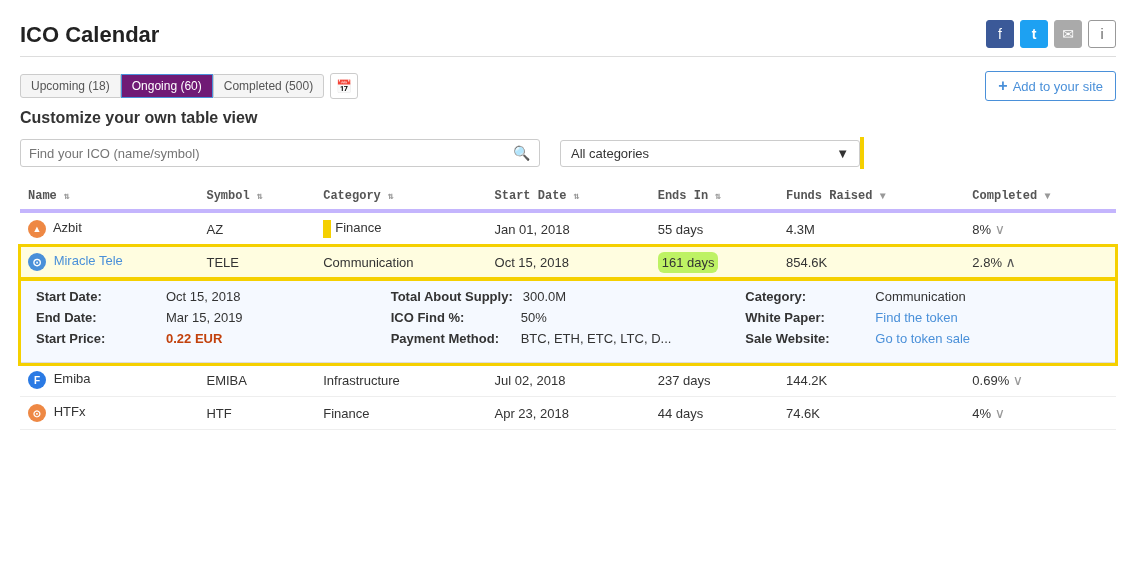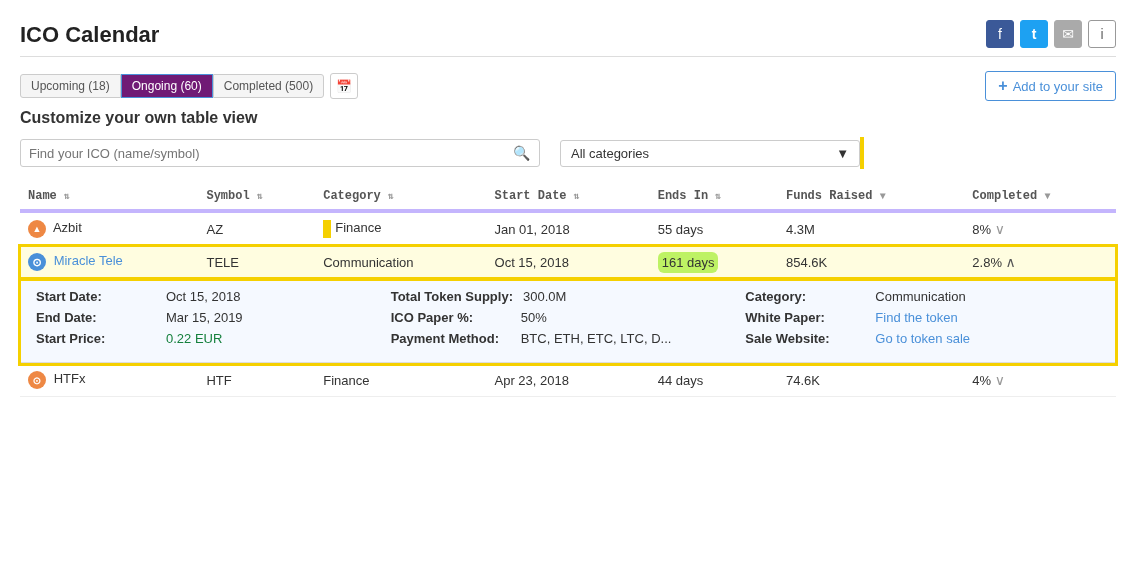--- a/index.html
+++ b/index.html
@@ -53,21 +53,21 @@
     .row-expanded { background: #f5f9ff !important; }
     .row-expanded td { padding: 0; }
 
     
     .expanded-detail { padding: 10px 16px; background: #f5f9ff; border-bottom: 1px solid #ddd; }
     .detail-row { display: flex; gap: 0; margin-bottom: 6px; }
     .detail-col { flex: 1; display: flex; align-items: flex-start; gap: 10px; }
     .detail-label { font-weight: bold; font-size: 13px; color: #333; white-space: nowrap; min-width: 120px; }
     .detail-value { font-size: 13px; color: #333; }
     .detail-value.link { color: #4a90d9; cursor: pointer; text-decoration: none; }
-    .detail-value.price-blue { color: #15803d; }
+    .detail-value.price-blue { color: #c2410c; font-weight: bold; }
 
     
     .coin-icon { width: 18px; height: 18px; border-radius: 50%; display: inline-flex; align-items: center; justify-content: center; font-size: 9px; font-weight: bold; color: #fff; margin-right: 4px; vertical-align: middle; }
     .icon-az { background: #e84; }
     .icon-mt { background: #4a90d9; }
     .icon-em { background: #2a7ae4; }
     .icon-htf { background: #e84; }
     .icon-ee { background: #2d8a4e; }
 
     
@@ -174,35 +174,35 @@
 
         <tr class="row-expanded" style="outline: 3px solid #f5d000; outline-offset: -1px;">
           <td colspan="7">
             <div class="expanded-detail">
               <div class="detail-row">
                 <div class="detail-col">
                   <span class="detail-label">Start Date:</span>
                   <span class="detail-value">Oct 15, 2018</span>
                 </div>
                 <div class="detail-col">
-                  <span class="detail-label">Total Token Supply:</span>
+                  <span class="detail-label">Total About Supply:</span>
                   <span class="detail-value">300.0M</span>
                 </div>
                 <div class="detail-col">
                   <span class="detail-label">Category:</span>
                   <span class="detail-value">Communication</span>
                 </div>
               </div>
               <div class="detail-row">
                 <div class="detail-col">
                   <span class="detail-label">End Date:</span>
                   <span class="detail-value">Mar 15, 2019</span>
                 </div>
                 <div class="detail-col">
-                  <span class="detail-label">ICO Paper %:</span>
+                  <span class="detail-label">ICO Find %:</span>
                   <span class="detail-value">50%</span>
                 </div>
                 <div class="detail-col">
                   <span class="detail-label">White Paper:</span>
                   <a class="detail-value link" href="#">Find the token</a>
                 </div>
               </div>
               <div class="detail-row">
                 <div class="detail-col">
                   <span class="detail-label">Start Price:</span>
@@ -214,20 +214,32 @@
                 </div>
                 <div class="detail-col">
                   <span class="detail-label">Sale Website:</span>
                   <a class="detail-value link" href="#">Go to token sale</a>
                 </div>
               </div>
             </div>
           </td>
         </tr>
 
+        <tr>
+          <td>
+            <span class="coin-icon icon-em" style="font-size:10px;">F</span>
+            <span>Emiba</span>
+          </td>
+          <td>EMIBA</td>
+          <td>Infrastructure</td>
+          <td>Jul 02, 2018</td>
+          <td>237 days</td>
+          <td>144.2K</td>
+          <td>0.69% <span class="chevron">∨</span></td>
+        </tr>
 
         <tr>
           <td>
             <span class="coin-icon icon-htf" style="font-size:10px;">⊙</span>
             <span>HTFx</span>
           </td>
           <td>HTF</td>
           <td>Finance</td>
           <td>Apr 23, 2018</td>
           <td>44 days</td>

